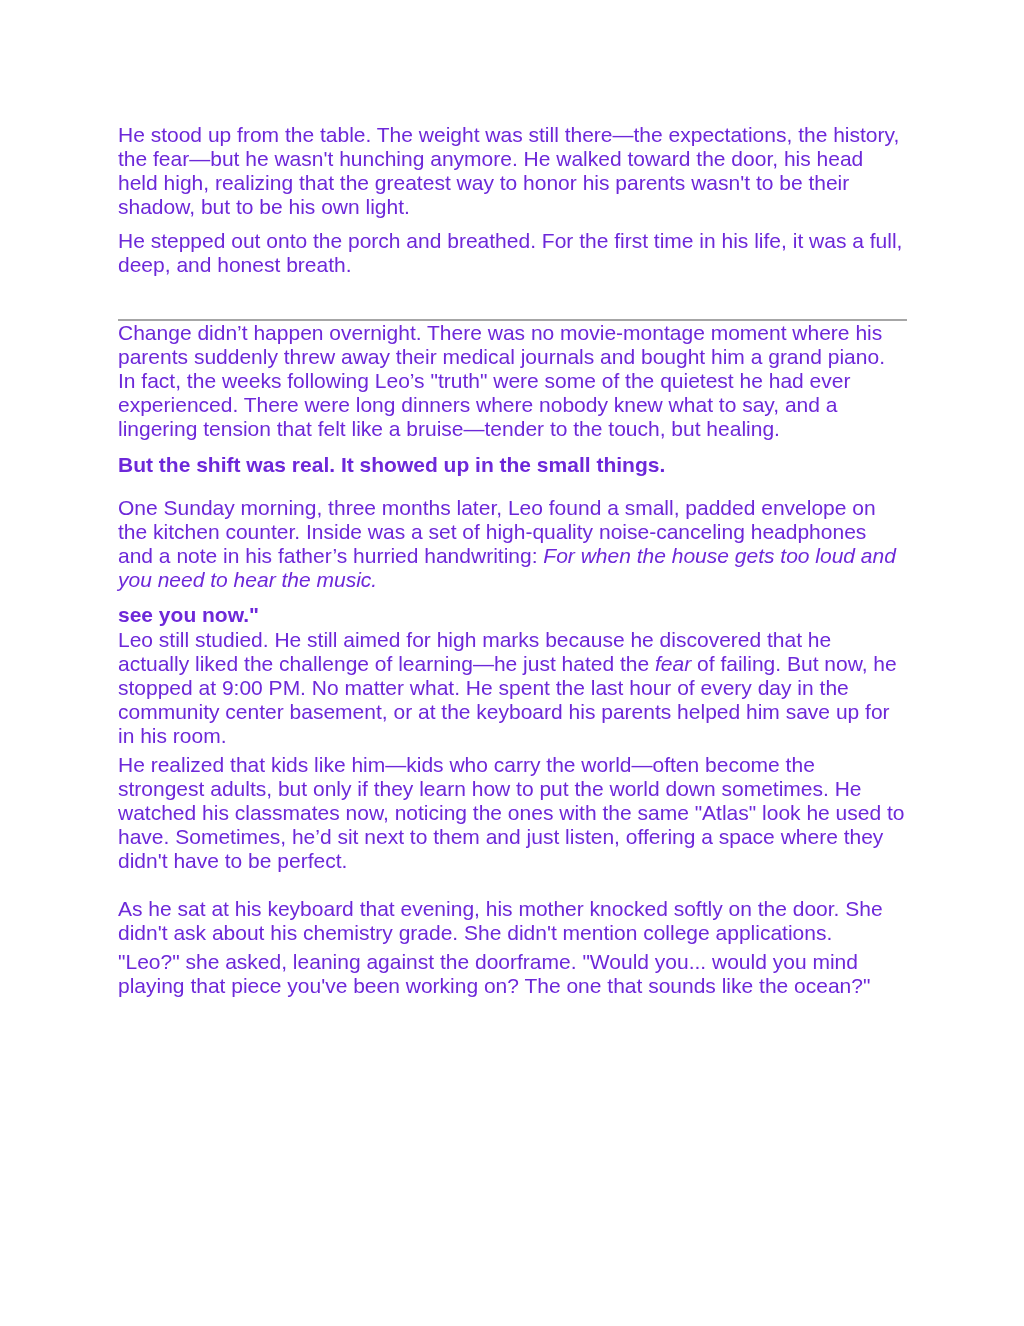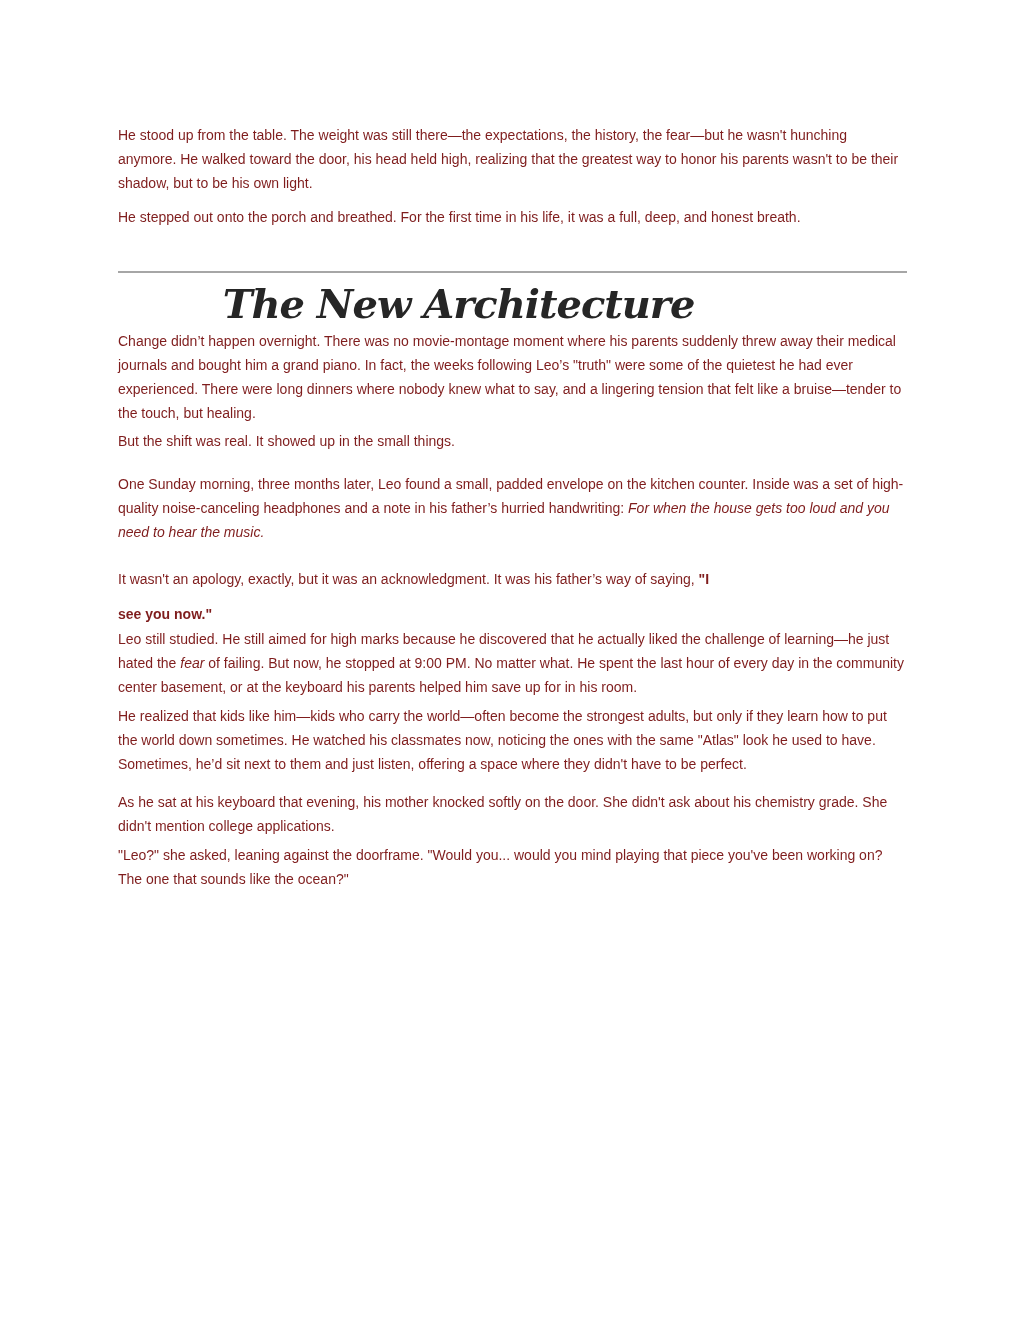--- a/index.html
+++ b/index.html
@@ -13,23 +13,23 @@
     overflow: hidden;
     font-family: "Liberation Sans", "DejaVu Sans", sans-serif;
   }
   .content {
     margin-left: 118px;
     width: 789px;
     padding-top: 123px;
   }
   .para {
     margin: 0;
-    font-size: 14px;
+    font-size: 21px;
     line-height: 24px;
-    color: #7f1d1d;
+    color: #6d28d9;
     font-weight: 400;
   }
   .run-i { font-style: italic; }
   .run-b { font-weight: 700; }
   .divider {
     height: 2px;
     background: #a6a6a6;
     width: 100%;
     margin: 42px 0 0 0;
   }
@@ -45,47 +45,45 @@
     text-align: center;
     transform: translateX(-54px);
   }
   .mt0  { margin-top: 0; }
   .mt1  { margin-top: 1px; }
   .mt4  { margin-top: 4px; }
   .mt5  { margin-top: 5px; }
   .mt6  { }
   .mt10 { margin-top: 10px; }
   .mt11 { margin-top: 11px; }
-  .mt12 { margin-top: 4px; }
+  .mt12 { margin-top: 12px; font-weight: bold; }
   .mt14 { margin-top: 5px; }
   .mt19 { margin-top: 19px; }
-  .mt22 { margin-top: 14px; }
+  .mt22 { margin-top: 24px; }
   .mt23 { margin-top: 23px; }
 </style>
 </head>
 <body>
 
 <div class="page">
   <div class="content">
 
     <p class="para mt0"><span>He stood up from the table. The weight was still there—the expectations, the history, the fear—but he wasn't hunching anymore. He walked toward the door, his head held high, realizing that the greatest way to honor his parents wasn't to be their shadow, but to be his own light.</span></p>
 
     <p class="para mt10"><span>He stepped out onto the porch and breathed. For the first time in his life, it was a full, deep, and honest breath.</span></p>
 
     <div class="divider"></div>
 
-    <h1 class="heading"><span>The New Architecture</span></h1>
 
     <p class="para mt6"><span>Change didn’t happen overnight. There was no movie-montage moment where his parents suddenly threw away their medical journals and bought him a grand piano. In fact, the weeks following Leo’s "truth" were some of the quietest he had ever experienced. There were long dinners where nobody knew what to say, and a lingering tension that felt like a bruise—tender to the touch, but healing.</span></p>
 
     <p class="para mt12"><span>But the shift was real. It showed up in the small things.</span></p>
 
     <p class="para mt19"><span>One Sunday morning, three months later, Leo found a small, padded envelope on the kitchen counter. Inside was a set of high-quality noise-canceling headphones and a note in his father’s hurried handwriting: </span><span class="run-i">For when the house gets too loud and you need to hear the music.</span></p>
 
-    <p class="para mt23"><span>It wasn't an apology, exactly, but it was an acknowledgment. It was his father’s way of saying, </span><span class="run-b">"I</span></p>
 
     <p class="para mt11"><span class="run-b">see you now."</span></p>
 
     <p class="para mt1"><span>Leo still studied. He still aimed for high marks because he discovered that he actually liked the challenge of learning—he just hated the </span><span class="run-i">fear</span><span> of failing. But now, he stopped at 9:00 PM. No matter what. He spent the last hour of every day in the community center basement, or at the keyboard his parents helped him save up for in his room.</span></p>
 
     <p class="para mt14"><span>He realized that kids like him—kids who carry the world—often become the strongest adults, but only if they learn how to put the world down sometimes. He watched his classmates now, noticing the ones with the same "Atlas" look he used to have. Sometimes, he’d sit next to them and just listen, offering a space where they didn't have to be perfect.</span></p>
 
 
     <p class="para mt22"><span>As he sat at his keyboard that evening, his mother knocked softly on the door. She didn't ask about his chemistry grade. She didn't mention college applications.</span></p>
 

